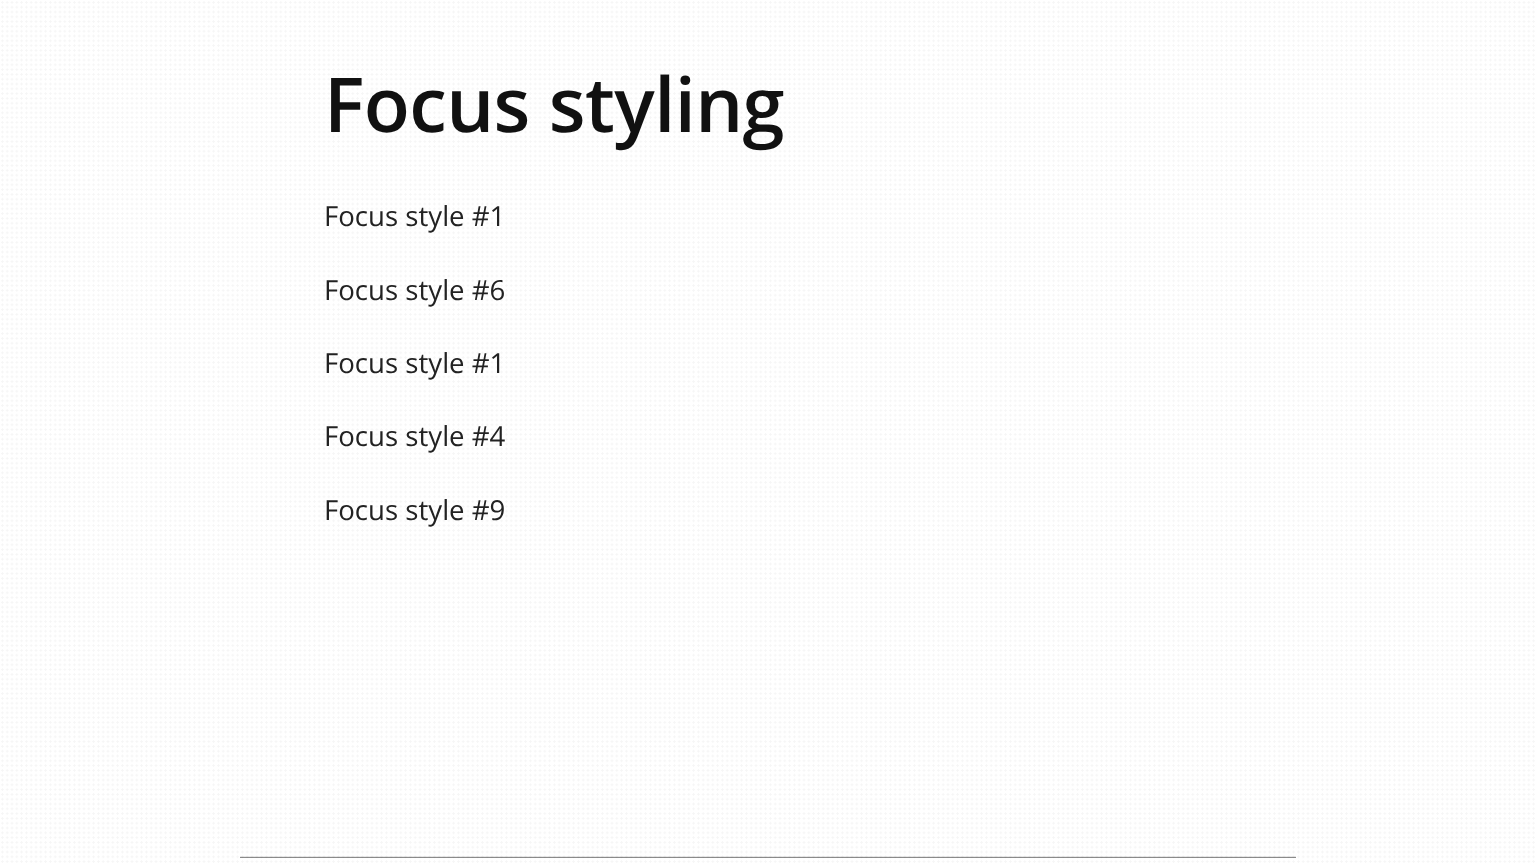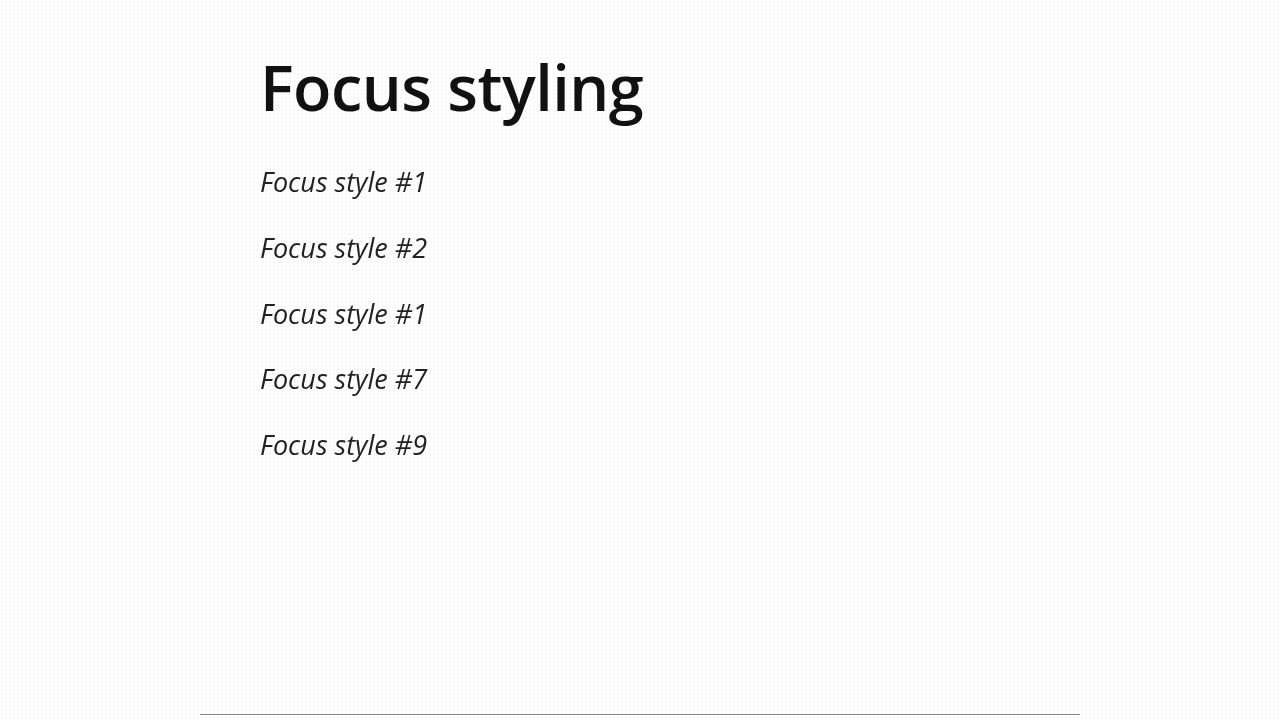--- a/index.html
+++ b/index.html
@@ -16,64 +16,63 @@
       font-family: "Open Sans", "Segoe UI", "Helvetica Neue", Arial, sans-serif;
       background-color: #ffffff;
       background-image:
         radial-gradient(circle, rgba(0,0,0,0.035) 1px, transparent 1px);
       background-size: 4px 4px;
       background-position: 0 0;
       color: #1a1a1a;
     }
     .content {
       position: absolute;
-      left: 260px;
+      left: 270px;
       top: 52px;
       width: 820px;
     }
     h1.page-title {
       font-size: 63px;
       font-weight: 600;
       line-height: 1.1;
       letter-spacing: -0.5px;
       color: #111111;
       margin-bottom: 46px;
     }
     .link-list {
       display: flex;
       flex-direction: column;
       gap: 36px;
     }
     a.focus-link {
-      font-size: 27px;
+      font-size: 23px;
       font-weight: 400;
       color: #222222;
       text-decoration: none;
       line-height: 1.1;
       width: fit-content;
       cursor: pointer;
-      font-style: italic;
     }
     .bottom-line {
       position: absolute;
       left: 200px;
       right: 200px;
       top: 714px;
       height: 1px;
       background: rgba(0,0,0,0.45);
     }
   </style>
 </head>
 <body>
 
 <div class="content">
   <h1 class="page-title">Focus styling</h1>
 
   <div class="link-list">
     <a href="#" class="focus-link">Focus style #1</a>
-    <a href="#" class="focus-link">Focus style #2</a>
+    <a href="#" class="focus-link">Focus style #6</a>
     <a href="#" class="focus-link">Focus style #1</a>
-    <a href="#" class="focus-link">Focus style #7</a>
+    <a href="#" class="focus-link">Focus style #4</a>
     <a href="#" class="focus-link">Focus style #9</a>
   </div>
 </div>
 
 <div class="bottom-line"></div>
 
 </body></html>

